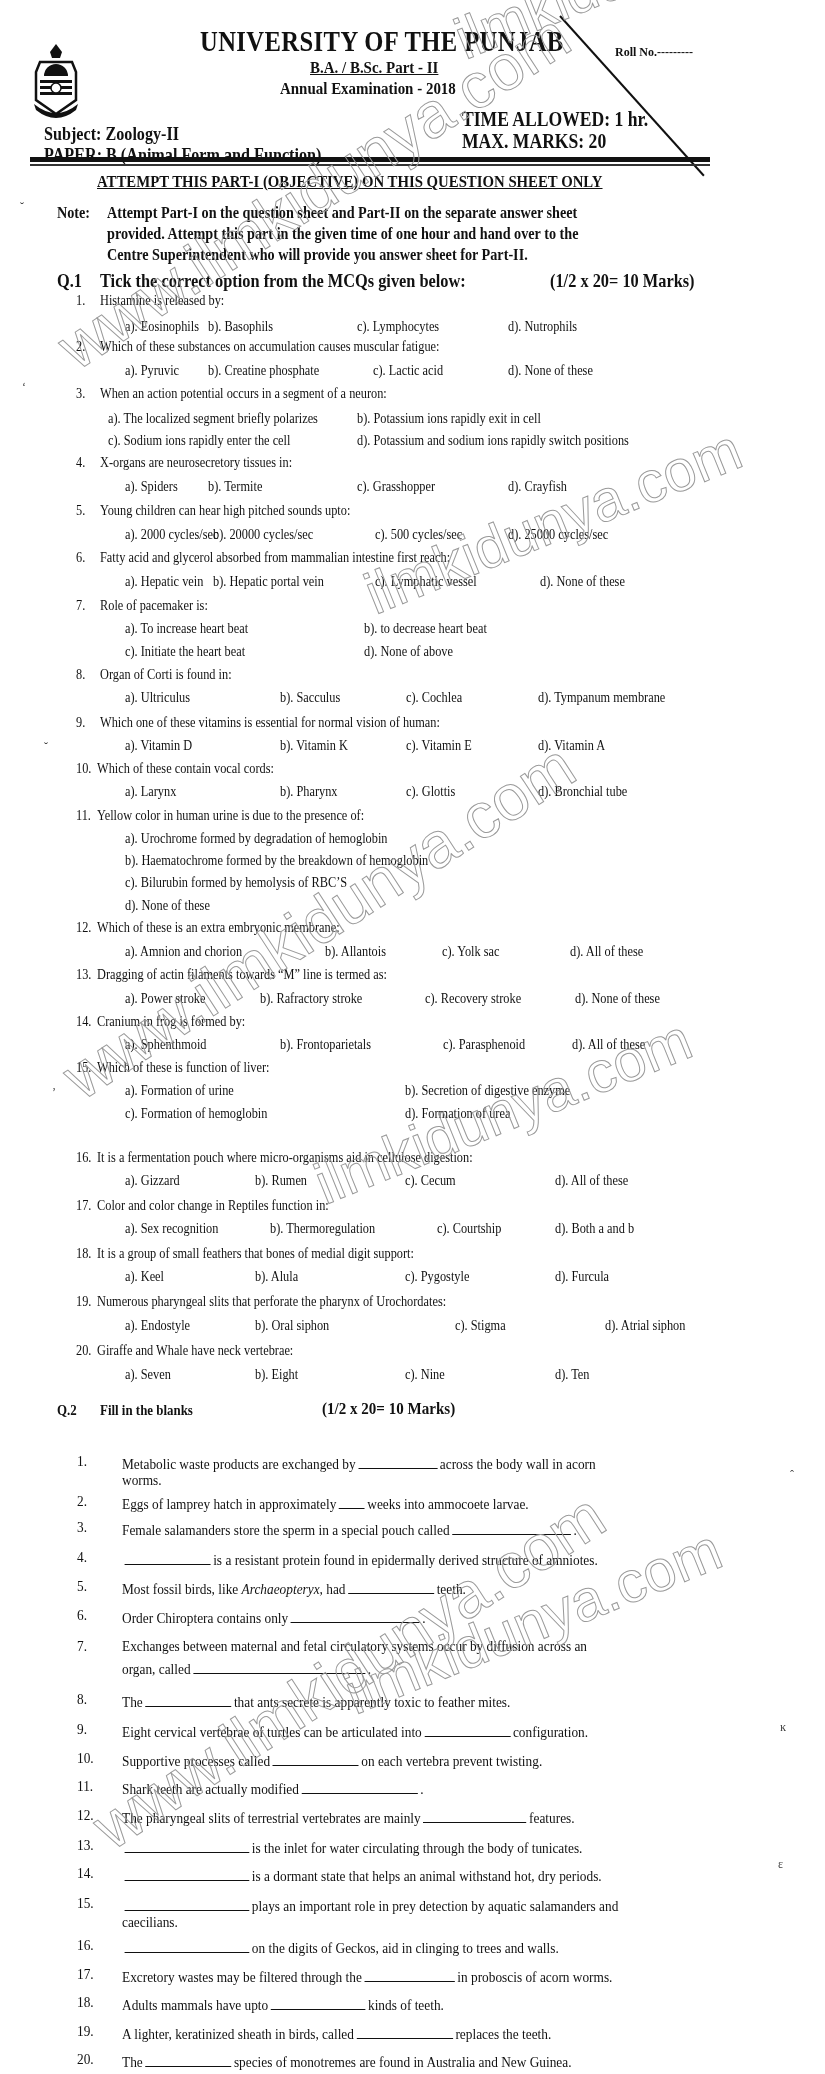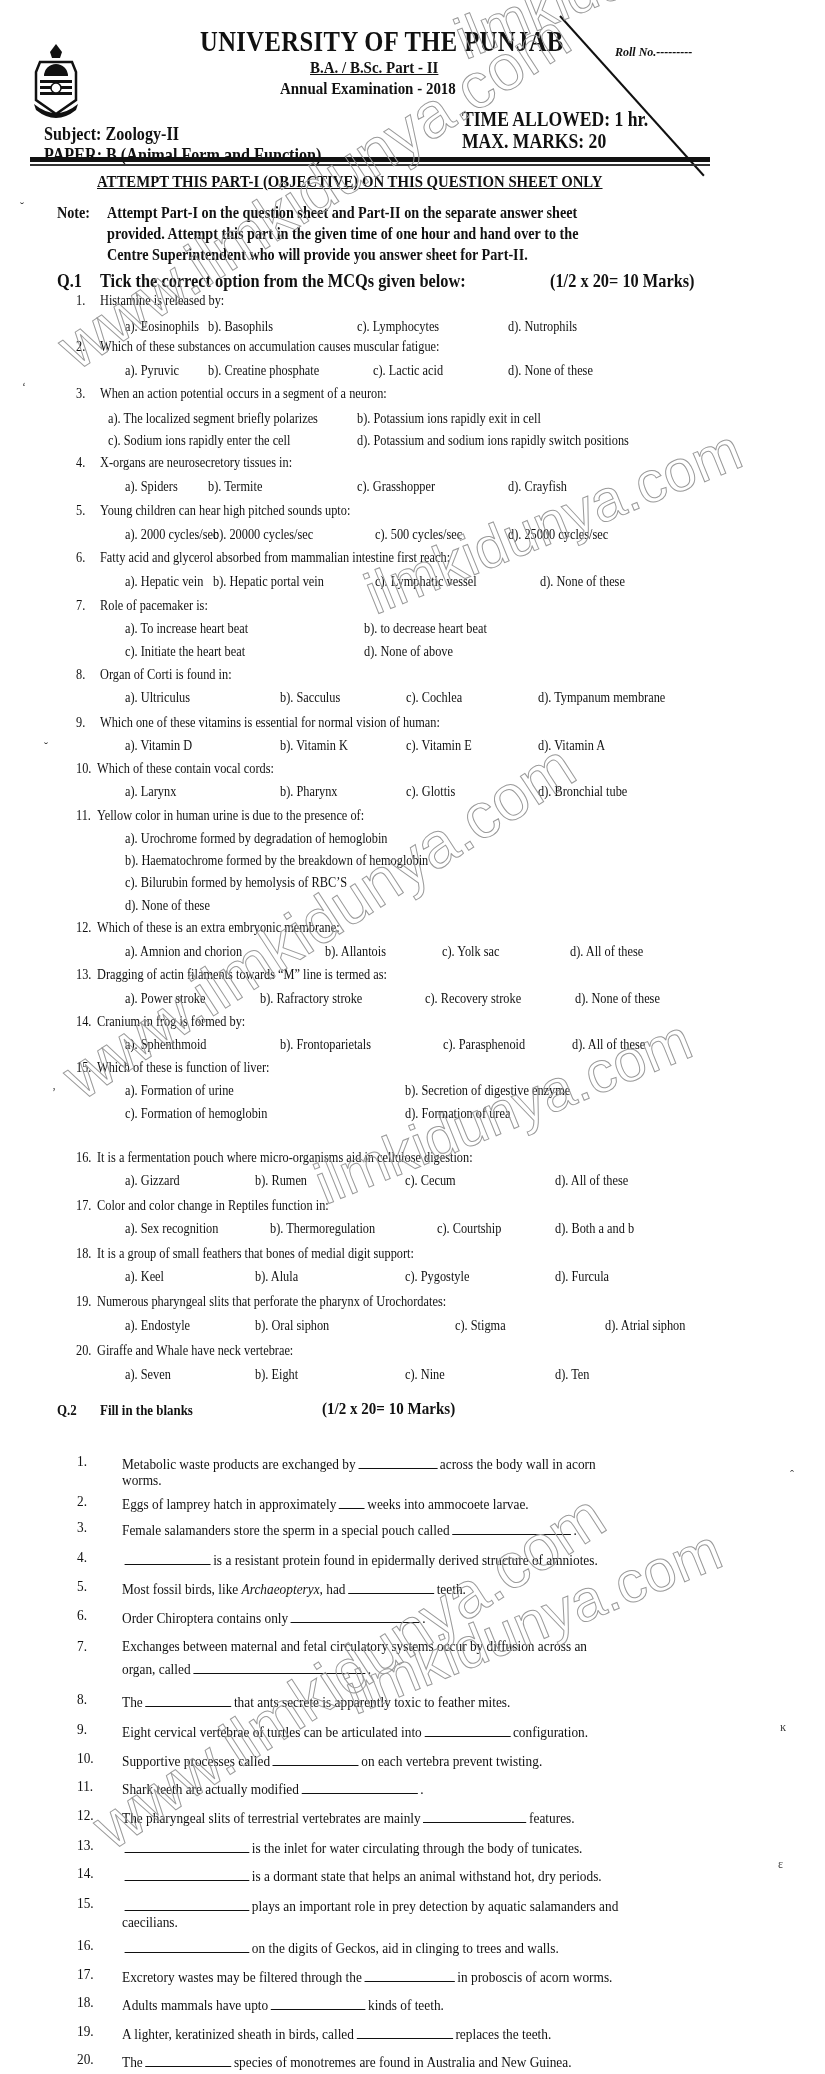--- a/index.html
+++ b/index.html
@@ -41,21 +41,21 @@
   <rect x="10" y="38" width="32" height="3" fill="#111"></rect>
   <rect x="10" y="44" width="32" height="3" fill="#111"></rect>
   <rect x="10" y="50" width="32" height="3" fill="#111"></rect>
   <circle cx="26" cy="46" r="5" fill="#fff" stroke="#111" stroke-width="1.5"></circle>
   <path d="M4 62 Q26 80 48 62 L46 68 Q26 84 6 68 Z" fill="#111"></path>
 </svg>
 
 <div class="abs title" style="left:200px; top:24px;">UNIVERSITY OF THE PUNJAB</div>
 <div class="abs hdr-b sub-u" style="left:310px; top:58px;">B.A. / B.Sc. Part - II</div>
 <div class="abs hdr-b" style="left:280px; top:79px;">Annual Examination - 2018</div>
-<div class="abs roll" style="left:615px; top:45px;font-style:italic;">Roll No.---------</div>
+<div class="abs roll" style="left:615px; top:45px;">Roll No.---------</div>
 <div class="diag"></div>
 <div class="abs meta" style="left:462px; top:108px;">TIME ALLOWED: 1 hr.</div>
 <div class="abs meta" style="left:462px; top:130px;">MAX. MARKS: 20</div>
 <div class="abs subj" style="left:44px; top:123px;">Subject: Zoology-II</div>
 <div class="abs subj" style="left:44px; top:144px;">PAPER: B (Animal Form and Function)</div>
 <div class="rule1" style="top:157px;"></div>
 <div class="rule2" style="top:164px;"></div>
 
 <div class="abs attempt" style="left:97px; top:172px;">ATTEMPT THIS PART-I (OBJECTIVE) ON THIS QUESTION SHEET ONLY</div>
 <div class="abs mark" style="left:20px; top:200px;">˘</div>

